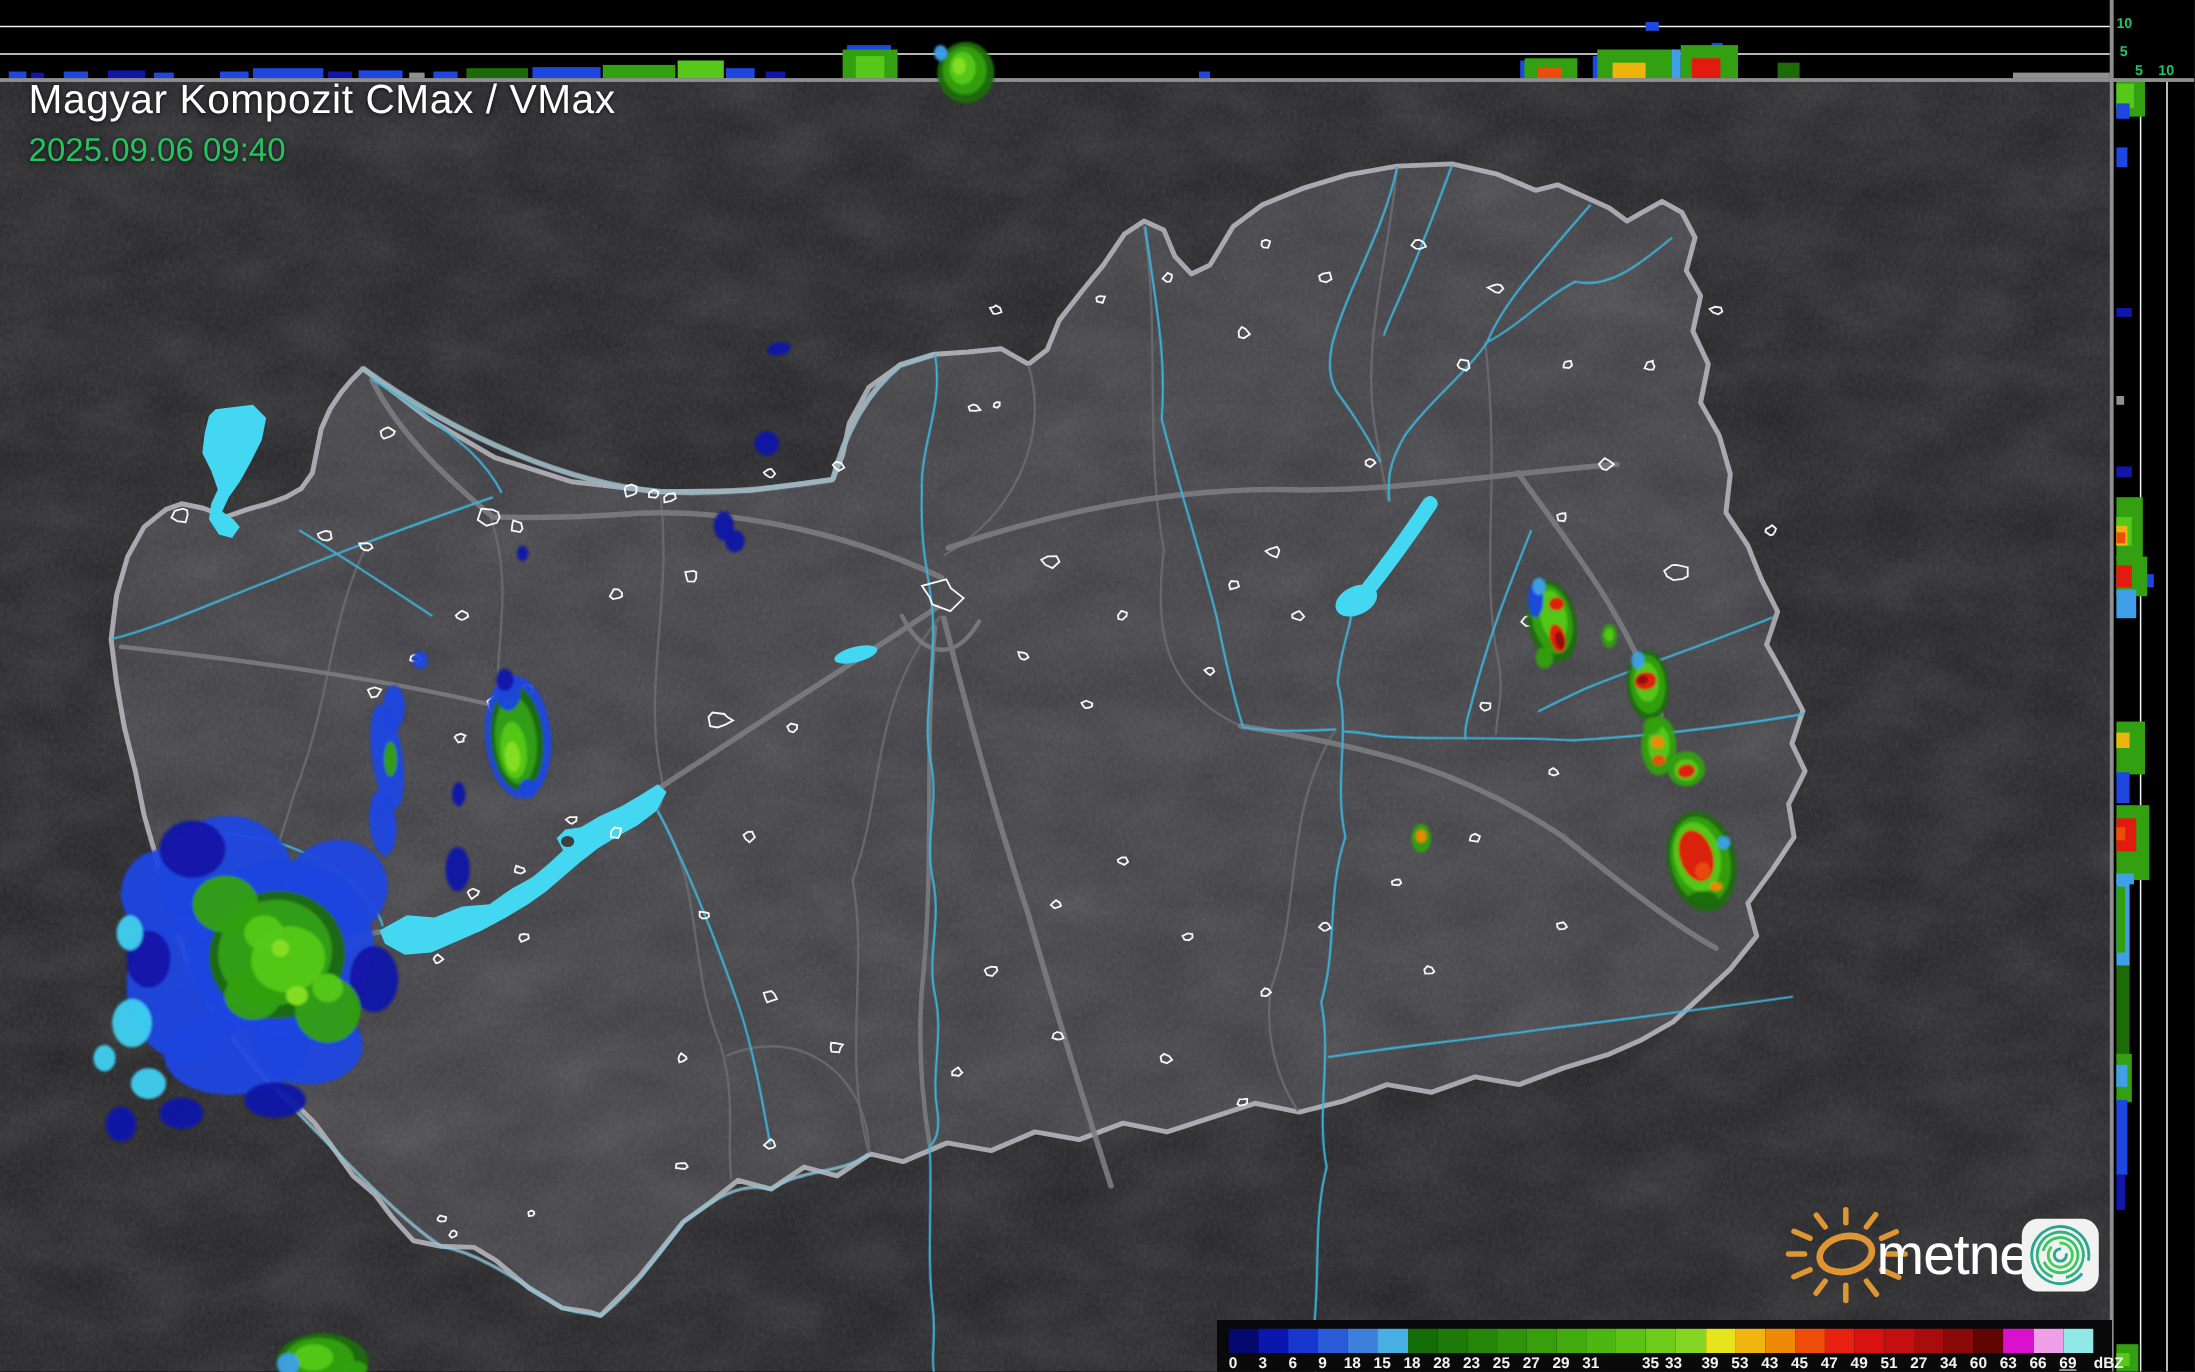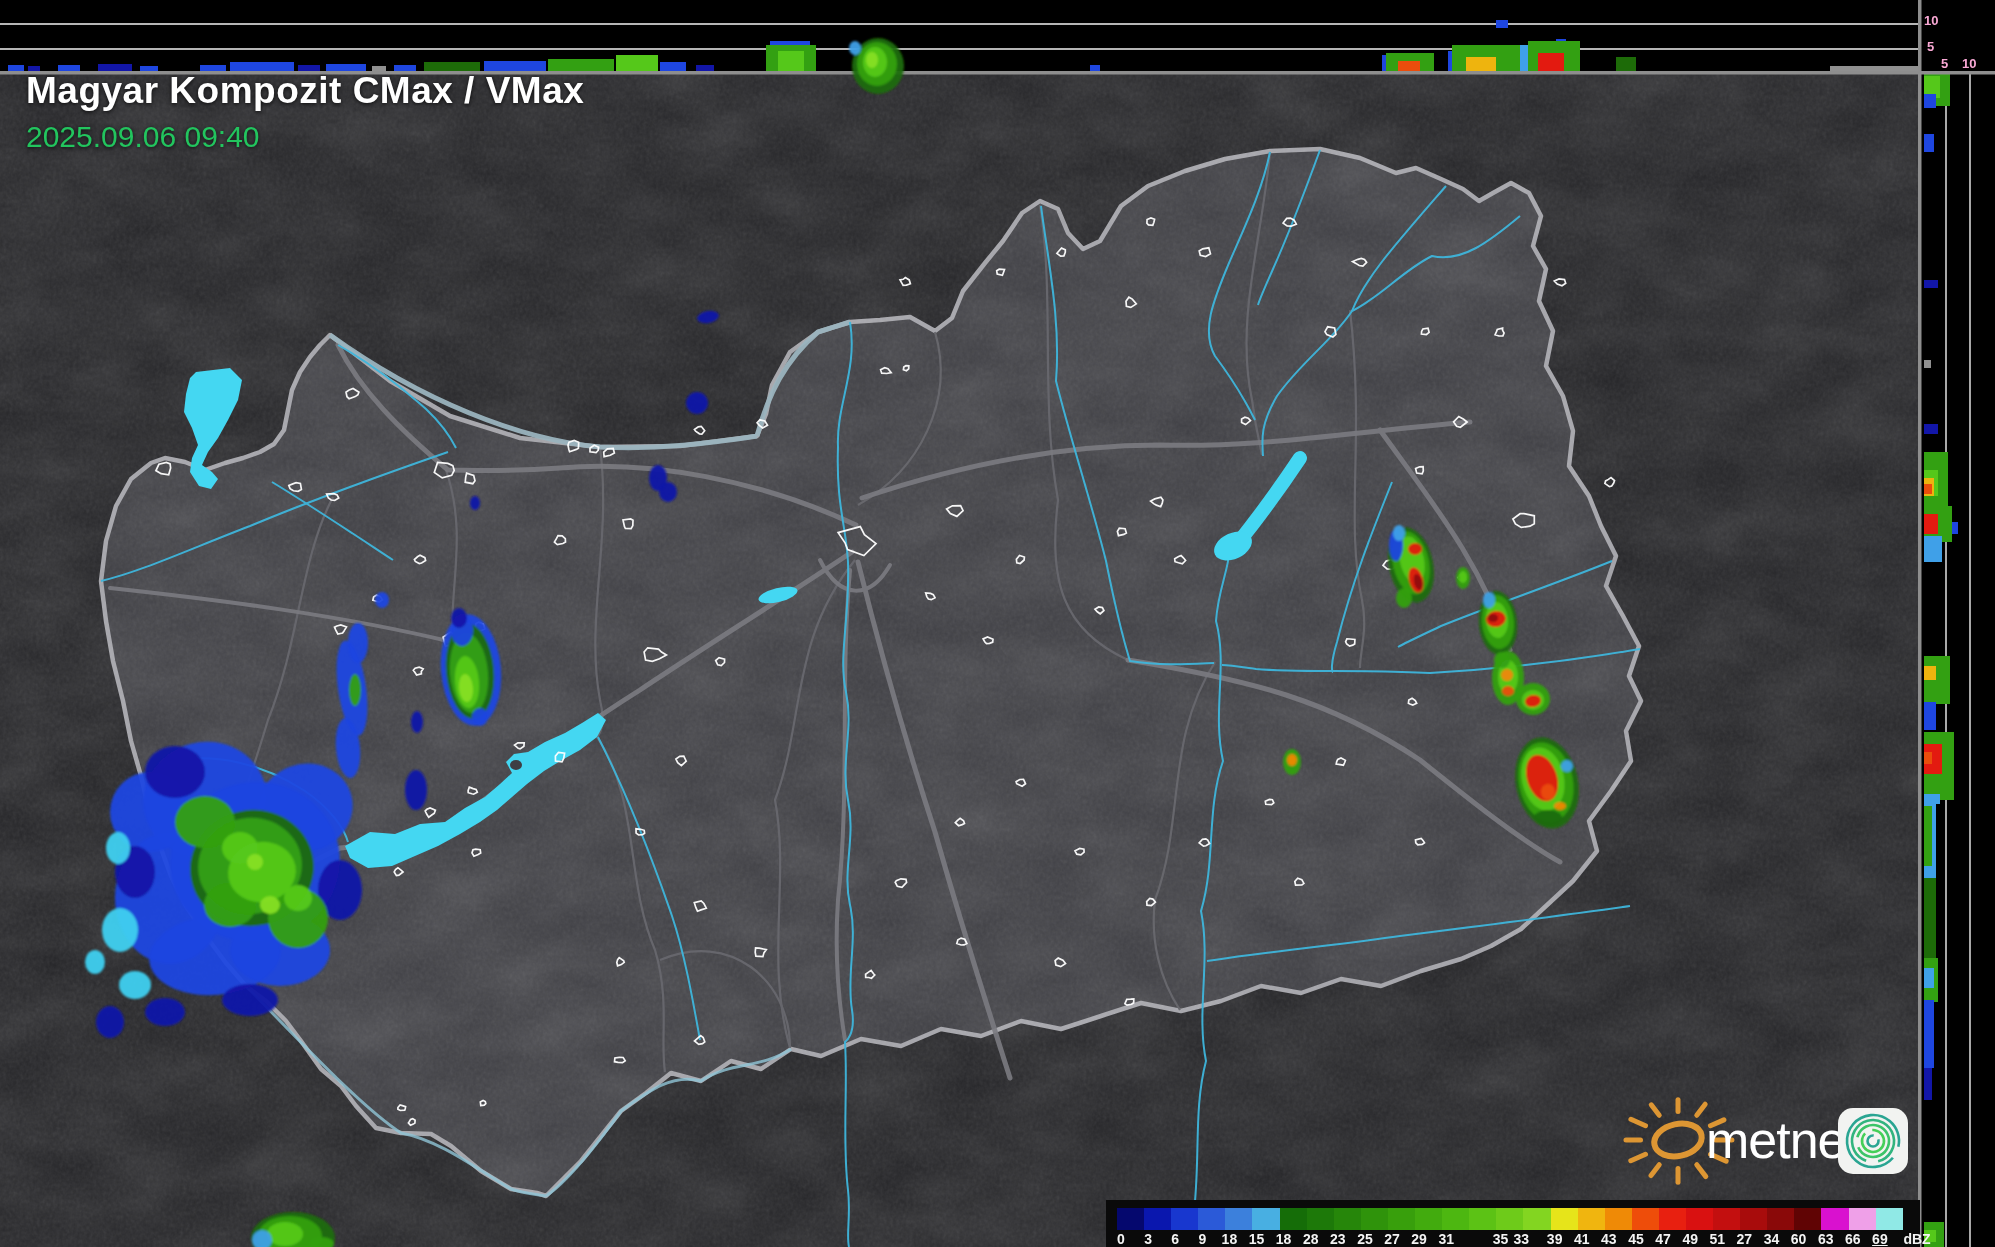--- a/index.html
+++ b/index.html
@@ -1,23 +1,23 @@
 <!DOCTYPE html>
 <html><head>
 <meta charset="utf-8">
 <style>
   html,body{margin:0;padding:0;background:#000;}
   #app{position:relative;width:1995px;height:1247px;overflow:hidden;background:#232326;
        font-family:"Liberation Sans",sans-serif;}
   #mapsvg{position:absolute;left:0;top:0;}
   .titleblock{position:absolute;left:26px;top:70px;color:#fff;z-index:20;
        text-shadow:0 1px 4px rgba(0,0,0,.8);}
-  .titleblock .t{font-size:37px;font-weight:700;letter-spacing:.5px;}
+  .titleblock .t{font-size:37px;font-weight:400;letter-spacing:.5px;}
   .titleblock .d{font-size:30px;margin-top:8px;color:#22c55e;}
-  .cornerlbl{position:absolute;color:#f9a8d4;font-size:13px;font-weight:bold;z-index:22;}
+  .cornerlbl{position:absolute;color:#22c55e;font-size:13px;font-weight:bold;z-index:22;}
   #scalebar{position:absolute;left:1106px;top:1200px;width:814px;height:47px;
        background:#0a0a0a;z-index:25;}
   #scale-swatches{position:absolute;left:11px;top:8px;height:22px;display:flex;}
   #scale-swatches div{height:22px;}
   #scale-labels{position:absolute;left:11px;top:31px;height:16px;width:800px;}
   #scale-labels span{position:absolute;transform:translateX(-50%);color:#f4f4f4;
        font-size:14px;font-weight:bold;white-space:nowrap;}
 </style>
 </head>
 <body>
@@ -450,21 +450,21 @@
         <span style="left: 193.724px;">28</span>
         <span style="left: 220.828px;">23</span>
         <span style="left: 247.931px;">25</span>
         <span style="left: 275.034px;">27</span>
         <span style="left: 302.138px;">29</span>
         <span style="left: 329.241px;">31</span>
         <span style="left: 356.345px; margin-left: 48px;">33</span>
         <span style="left: 383.448px;">35</span>
         <span style="left: 410.552px; margin-top: 48px;">37</span>
         <span style="left: 437.655px;">39</span>
-        <span style="left: 464.759px;">41</span>
+        <span style="left: 464.759px;">53</span>
         <span style="left: 491.862px;">43</span>
         <span style="left: 518.966px;">45</span>
         <span style="left: 546.069px;">47</span>
         <span style="left: 573.172px;">49</span>
         <span style="left: 600.276px;">51</span>
         <span style="left: 627.379px;">27</span>
         <span style="left: 654.483px;">34</span>
         <span style="left: 681.586px;">60</span>
         <span style="left: 708.69px;">63</span>
         <span style="left: 735.793px;">66</span>

